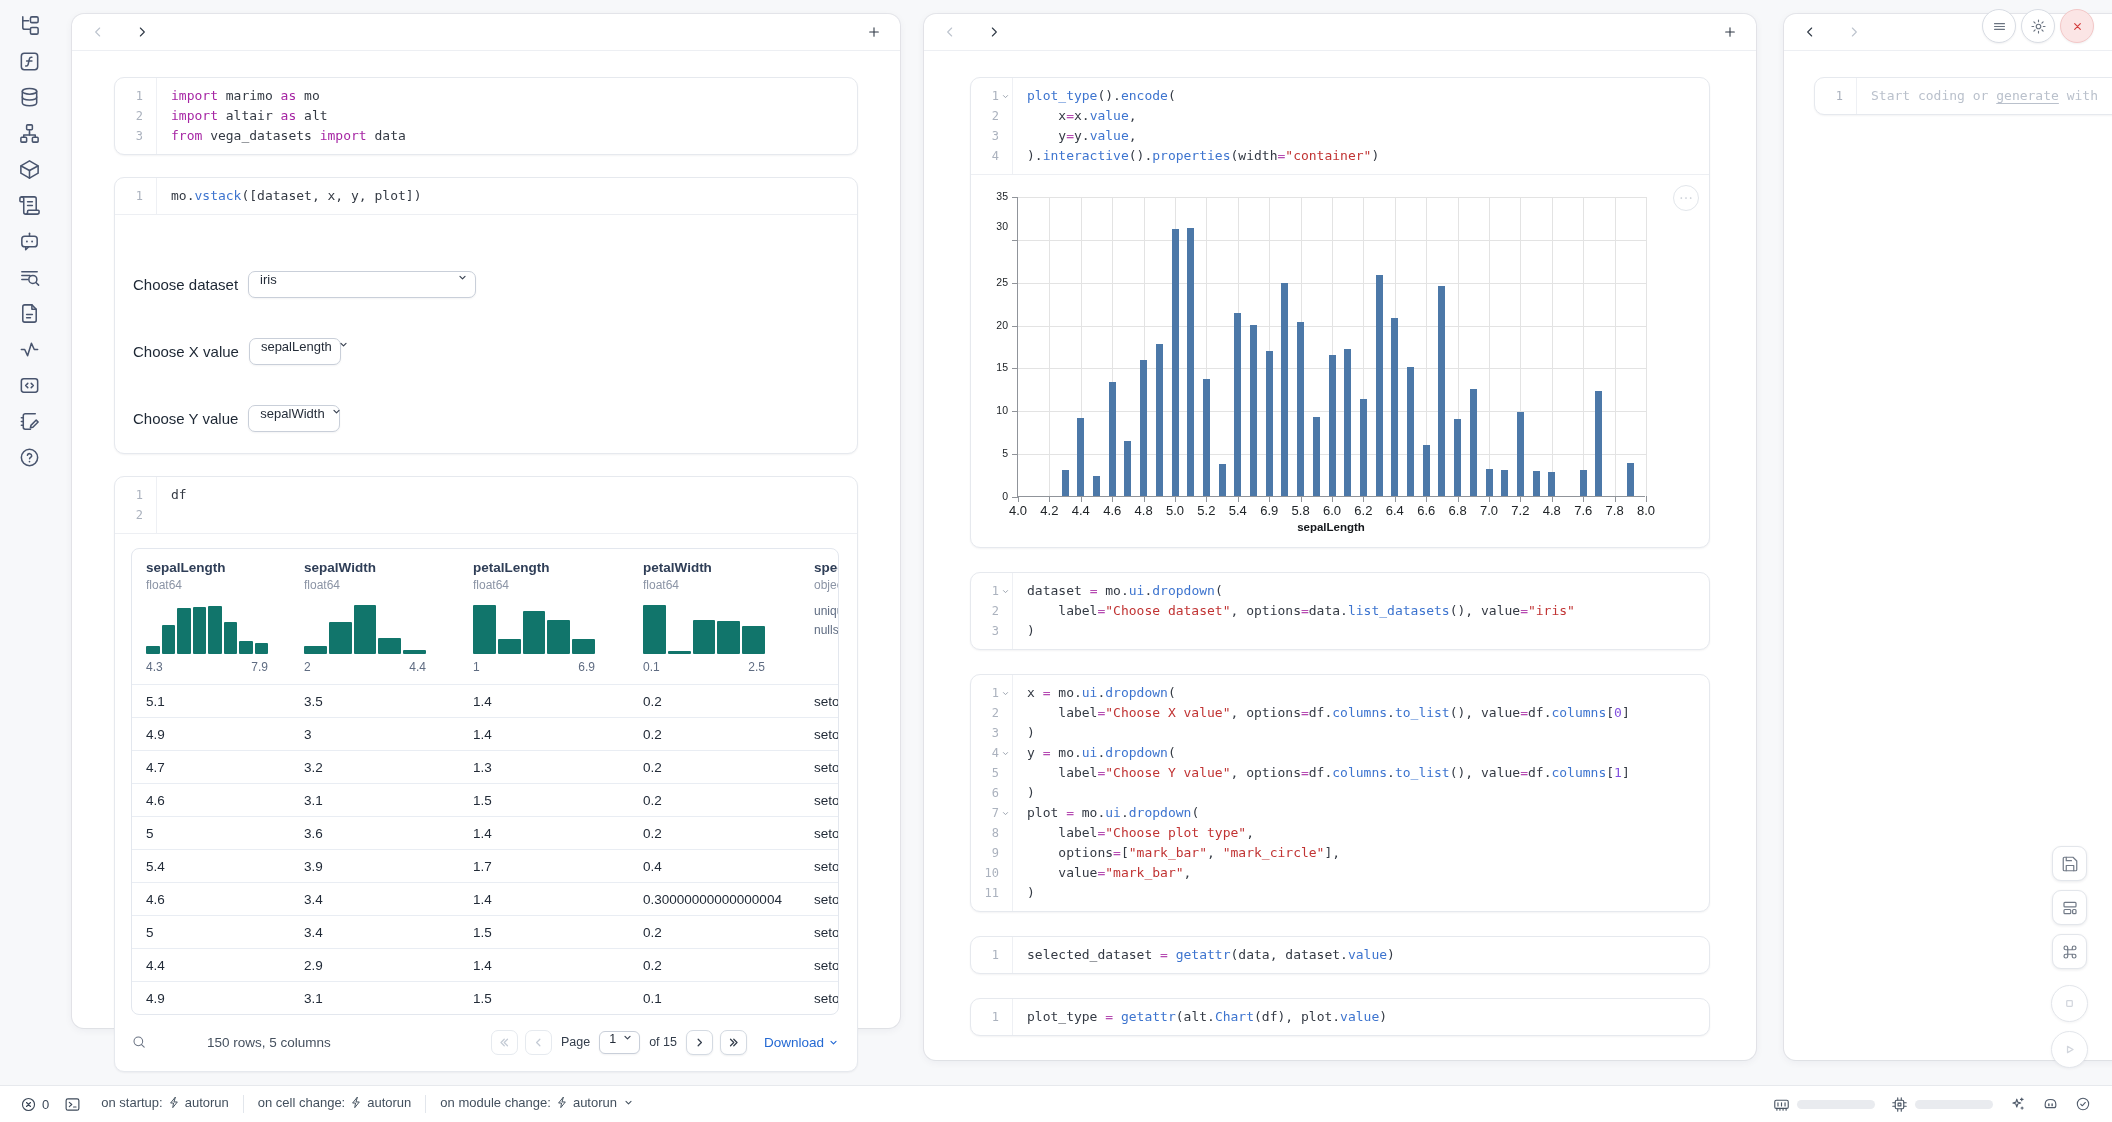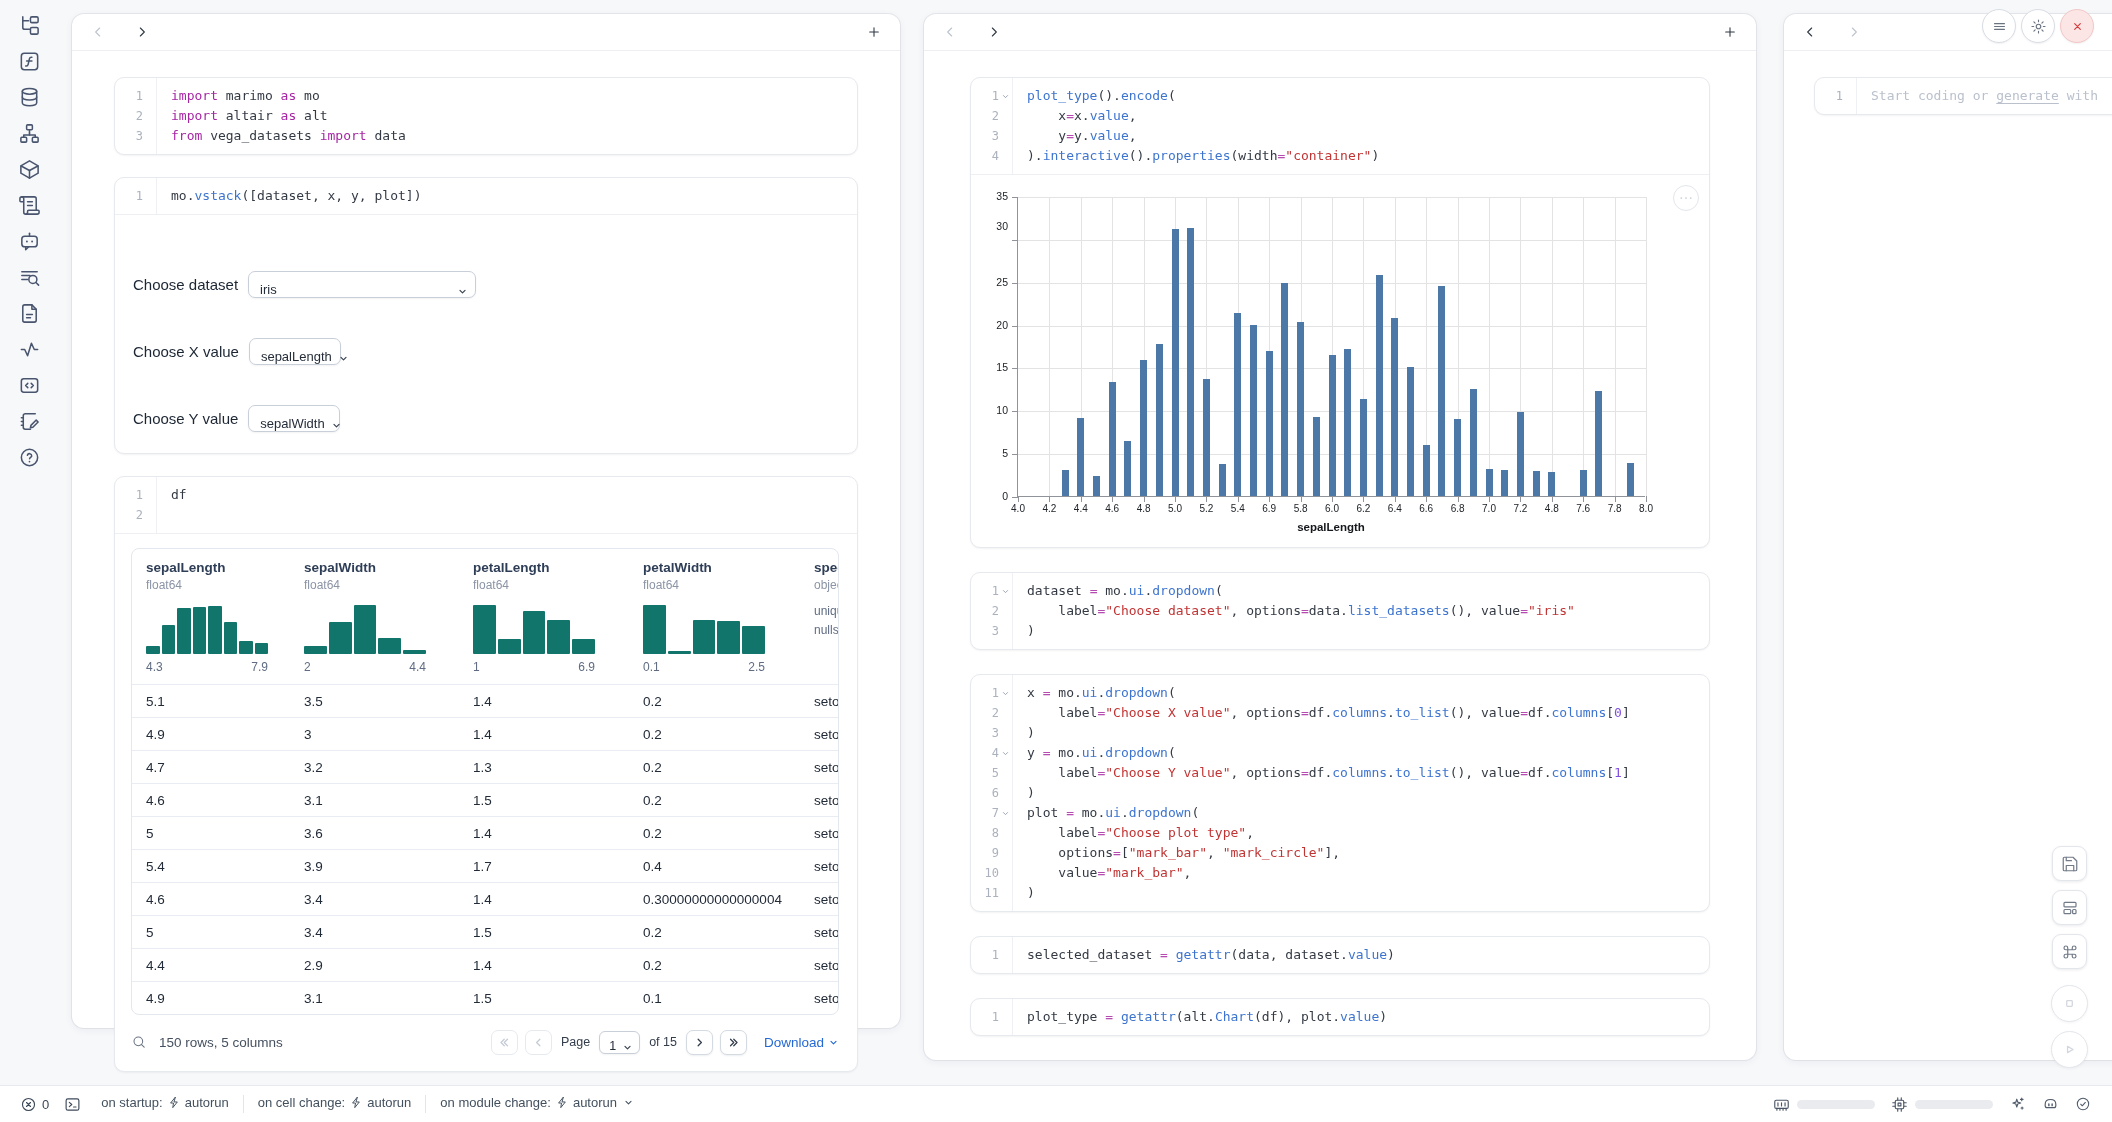--- a/index.html
+++ b/index.html
@@ -43,42 +43,42 @@
     white-space:pre; overflow:hidden; cursor:text; }
   .tk-k { color:#a626a4; } .tk-f { color:#3d74cf; } .tk-s { color:#c13434; }
   .tk-o { color:#b54ab1; } .tk-n { color:#8250df; } .tk-p { color:#343a44; }
   .output { border-top:1px solid #edeff3; position:relative; }
 
   
   #controls-output { padding:16px 18px 12px; }
   .ctl-row { display:flex; align-items:center; height:27px; margin-bottom:9px;margin-top:40px; }
   .ctl-label { font-size:15px; color:#1d2734; margin-right:10px; }
   .mselect { height:27px; border:1px solid #c9cfd9; border-radius:7px; background:#fff;
-    box-shadow:0 1px 2px rgba(16,24,40,.05); display:flex; align-items:flex-end; justify-content:space-between;
+    box-shadow:0 1px 2px rgba(16,24,40,.05); display:flex; align-items:flex-start; justify-content:space-between;
     padding:0 7px 0 11px; font-size:13px; color:#252d39; cursor:pointer; }
   .sel-chev { width:11px; height:11px; color:#3a4352; margin-left:6px; }
   .sel-chev svg { stroke-width:2.6; }
 
   
   .tbl-out { padding:14px 16px 12px; }
   .tcard { width:708px; border:1px solid #e3e7ee; border-radius:8px; overflow:hidden; }
   .thead { display:flex; padding-top:11px; }
   .th { flex:none; padding:0 6px 10px 14px; }
   .th.col5, .td.col5 { flex:1; min-width:0; overflow:hidden; }
   .cname { font-size:13.5px; font-weight:bold; color:#2f3e57; white-space:nowrap; }
   .cdtype { font-size:12px; color:#8b94a5; margin-top:3px; white-space:nowrap; }
   .hist { display:flex; align-items:flex-end; gap:2px; height:52px; margin-top:10px; width:122px; }
   .hbar { flex:1; background:#11756b; border-radius:1px; }
   .hrange { display:flex; justify-content:space-between; width:122px; font-size:12px; color:#5f6c82; margin-top:6px; }
   .cmeta { margin-top:10px; font-size:12px; color:#5f6c82; line-height:19px; white-space:nowrap; }
   .tr { display:flex; border-top:1px solid #e9edf3; height:33px; align-items:center; }
   .td { flex:none; padding:0 6px 0 14px; font-size:13.5px; color:#222b38; white-space:nowrap; }
 
   
-  .tfooter { width:708px; display:flex; align-items:center; margin-top:10px; height:34px; }
+  .tfooter { width:708px; display:flex; align-items:center; margin-top:10px; height:34px;gap:48px; }
   .tf-search { width:16px; height:16px; color:#6b7484; cursor:pointer; }
   .tf-summary { font-size:13.5px; color:#46515f; margin-left:12px; }
   .pager { margin-left:auto; display:flex; align-items:center; gap:7px; }
   .pgbtn { width:27px; height:25px; border-radius:7px; border:1px solid #d4dae2; background:#fff; padding:0;
     box-shadow:0 1px 2px rgba(16,24,40,.07); display:flex; align-items:center; justify-content:center;
     color:#333d4b; cursor:pointer; }
   .pgbtn .isl { width:13px; height:13px; } .pgbtn svg { stroke-width:2.3; }
   .pgbtn.dis { color:#c4cbd5; border-color:#e6eaef; box-shadow:none; }
   .pglabel { font-size:12.5px; color:#333d4b; margin:0 2px; }
   .pagesel { height:23px; border-radius:6px; padding:0 6px 0 9px; font-size:12.5px; }
@@ -91,21 +91,21 @@
     border:1px solid #e2e6eb; background:#fff; color:#c3c9d2; display:flex; align-items:center; justify-content:center; cursor:pointer; }
   .chart-menu .isl { width:16px; height:16px; }
   .plot { position:relative; margin-left:46px; width:628px; height:300px;
     border-left:1px solid #90949a; border-bottom:1px solid #90949a; }
   #plot-layers { position:absolute; inset:0; overflow:visible; }
   .gl-h { position:absolute; left:0; width:628px; height:1px; background:#e3e3e3; }
   .gl-v { position:absolute; top:0; height:300px; width:1px; background:#e3e3e3; }
   .ytickm { position:absolute; left:-6px; width:6px; height:1px; background:#90949a; }
   .xtickm { position:absolute; bottom:-6px; width:1px; height:6px; background:#90949a; }
   .ylab { position:absolute; left:-44px; width:34px; text-align:right; font-size:10.5px; color:#212529; }
-  .xlab { position:absolute; top:306px; transform:translateX(-50%); font-size:10px; color:#212529; }
+  .xlab { position:absolute; top:306px; transform:translateX(-50%); font-size:13px; color:#212529; }
   .cbar { position:absolute; bottom:0; width:7px; }
   .xtitle { width:628px; margin:24px 0 0 46px; text-align:center; font-size:11.5px; font-weight:bold; color:#15181c; }
 
   
   .helper-cell { width:330px; }
   .ph { color:#bac1cc; }
   .ph .gen { text-decoration:underline; text-underline-offset:3px; cursor:pointer; }
 
   
   .winctl { position:absolute; top:9px; left:1982px; display:flex; gap:5px; z-index:20; }

